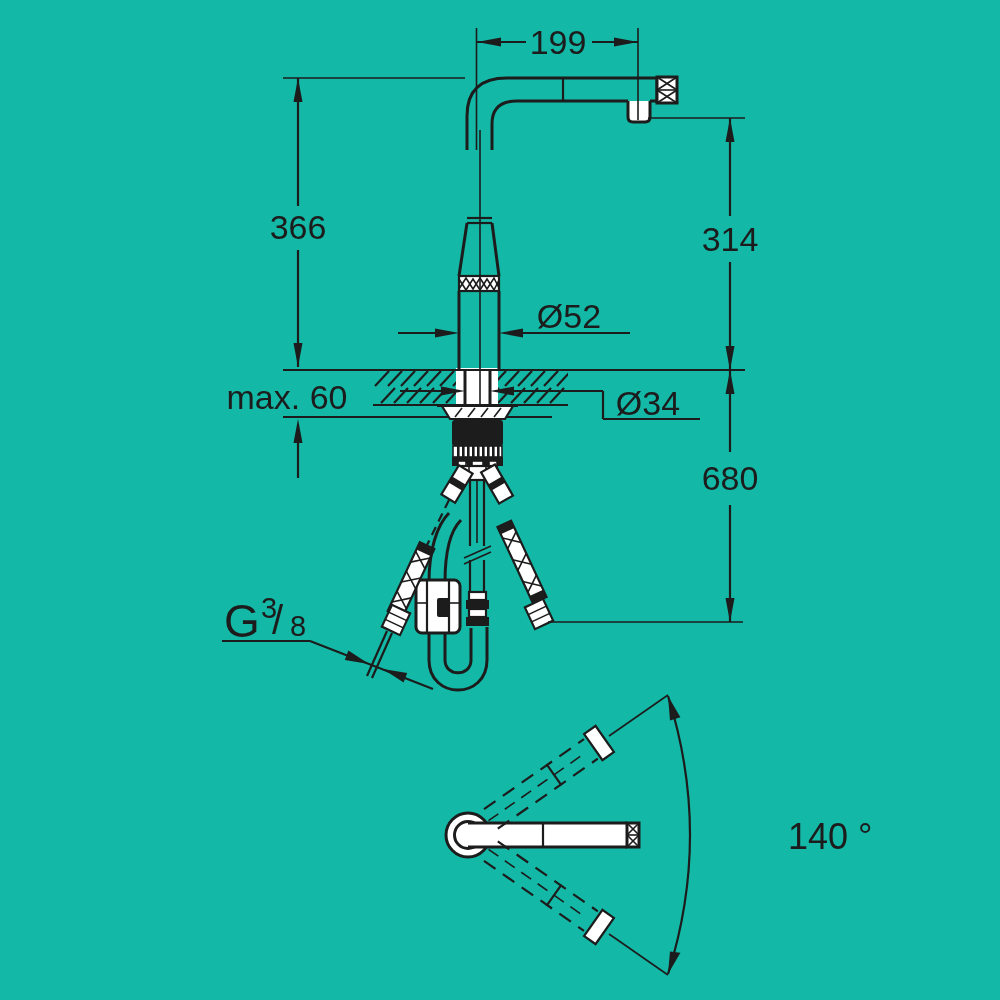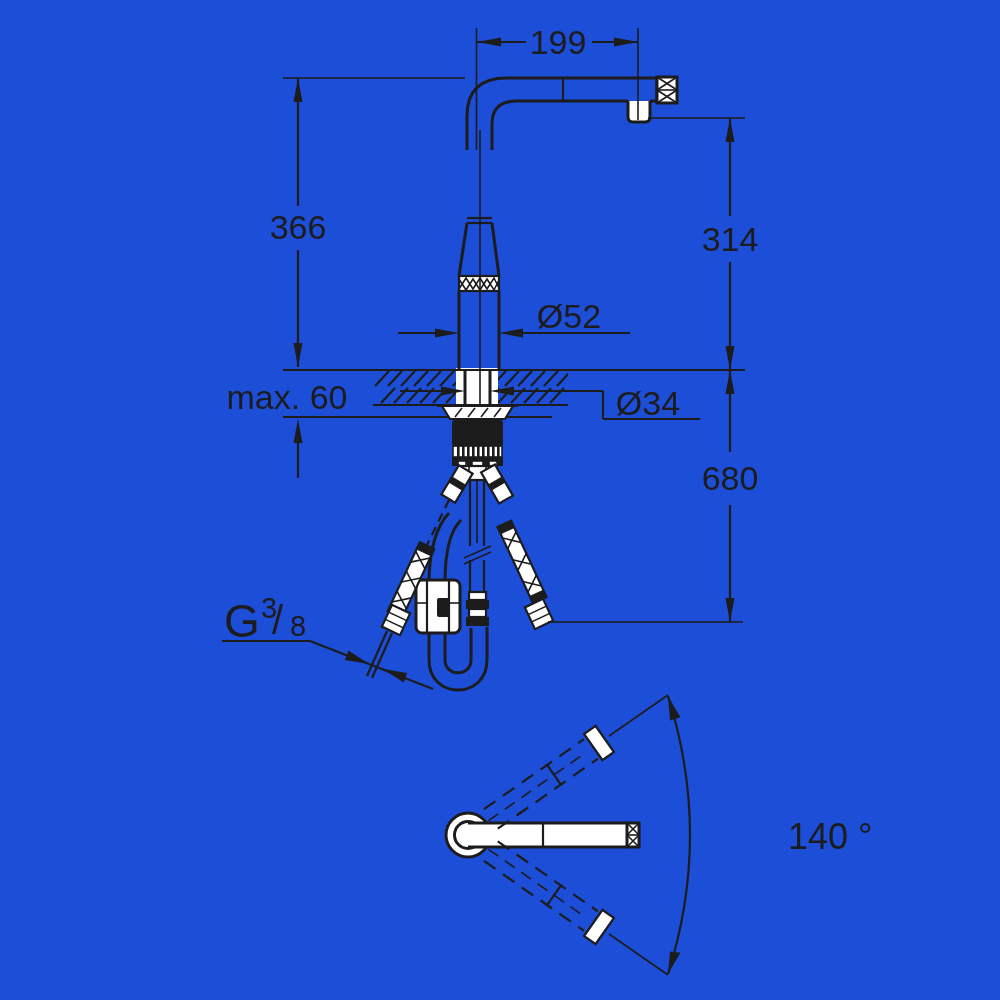--- a/index.html
+++ b/index.html
@@ -1,16 +1,16 @@
 <!DOCTYPE html>
 <html><head>
 <meta charset="utf-8">
 <style>
   html,body{margin:0;padding:0;background:#ffffff;}
-  .canvas{position:relative;width:1000px;height:1000px;background:#1d4ed8;overflow:hidden;}
+  .canvas{position:relative;width:1000px;height:1000px;background:#14b8a6;overflow:hidden;}
   svg{display:block;}
   svg text{font-family:"Liberation Sans", sans-serif;fill:#1c1c1c;}
   .dimtxt{font-size:34px;}
   .dimtxt-mid{text-anchor:middle;}
   .ln{stroke:#1c1c1c;fill:none;}
   .w1{stroke-width:1.6;}
   .w2{stroke-width:2.2;}
   .w3{stroke-width:3;}
   .fillb{fill:#1c1c1c;stroke:none;}
   .fw{fill:#ffffff;}

